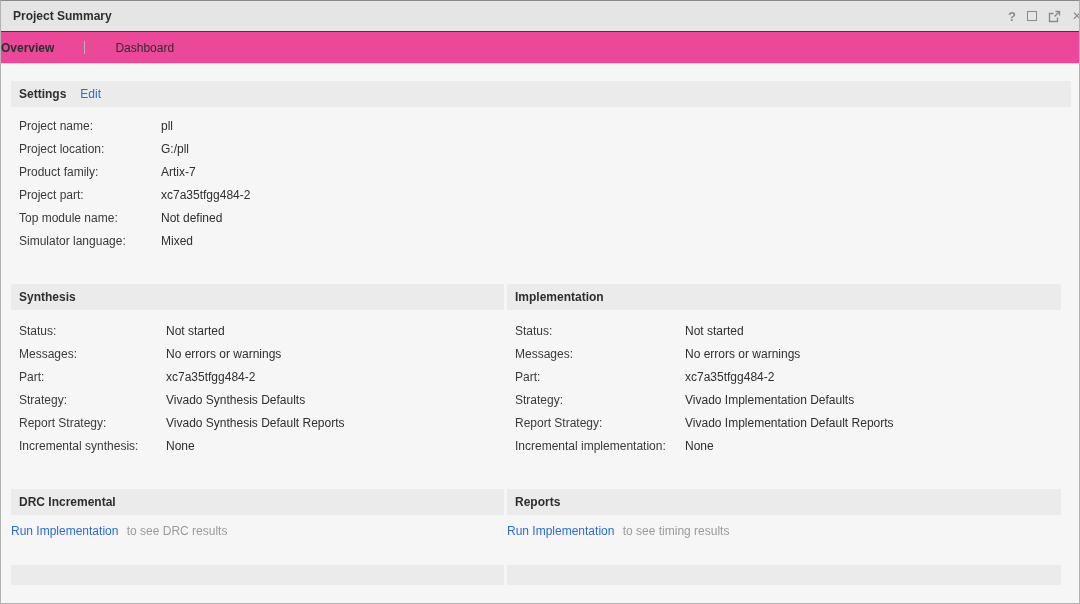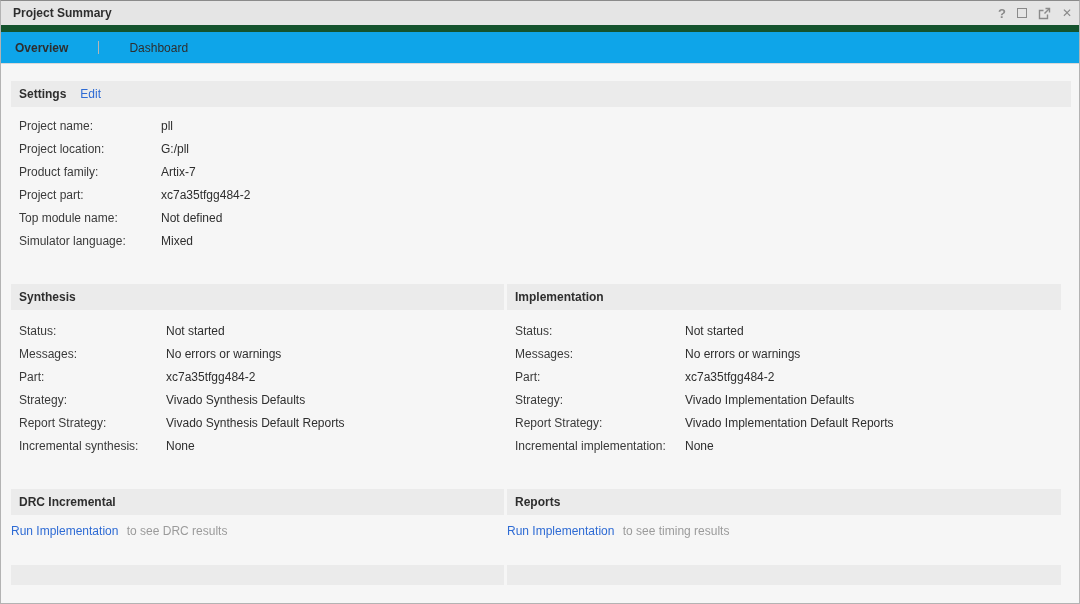--- a/index.html
+++ b/index.html
@@ -15,46 +15,46 @@
     background: #f6f6f6;
     border: 1px solid #b3b3b3;
     border-top-color: #8a8a8a;
     overflow: hidden;
     position: relative;
   }
   
   .titlebar {
     height: 31px;
     background: #e5e5e5;
-    border-bottom: 7px solid #14532d;
-    display: flex;
-    align-items: center;
-    padding: 0 16px 0 12px;
+    border-bottom: 1px solid #14532d;
+    display: flex;
+    align-items: center;
+    padding: 0 6px 0 12px;
     overflow: hidden;
   }
   .titlebar .title { font-weight: bold; font-size: 12px; color: #2e2e2e; }
   .titlebar-icons {
     margin-left: auto;
     display: flex;
     align-items: center;
     gap: 11px;
     color: #8a8a8a;
   }
   .tb-icon { display: inline-flex; align-items: center; justify-content: center; cursor: pointer; }
   .help-glyph { font-size: 13px; font-weight: bold; color: #8a8a8a; }
   .max-glyph { width: 10px; height: 10px; border: 1.5px solid #8a8a8a; display: inline-block; }
   .close-glyph { font-size: 12px; font-weight: bold; color: #8a8a8a; margin-right: -9px; }
   
   .tabbar {
     height: 32px;
-    background: #0ea5e9;
+    background: #ec4899;
     border-bottom: 1px solid #d8d8d8;
     display: flex;
     align-items: center;
-    padding-left: 14px;
+    padding-left: 0;
     gap: 18px;
   }
   .tab { font-size: 12px; color: #2e2e2e; cursor: pointer; }
   .tab.active { font-weight: bold; }
   .tab-sep { width: 1px; height: 13px; background: #b5b5b5; margin: 0 12px; }
   
   .content { padding: 17px 8px 0 10px; }
   .section-header {
     height: 26px;
     background: #ebebeb;

